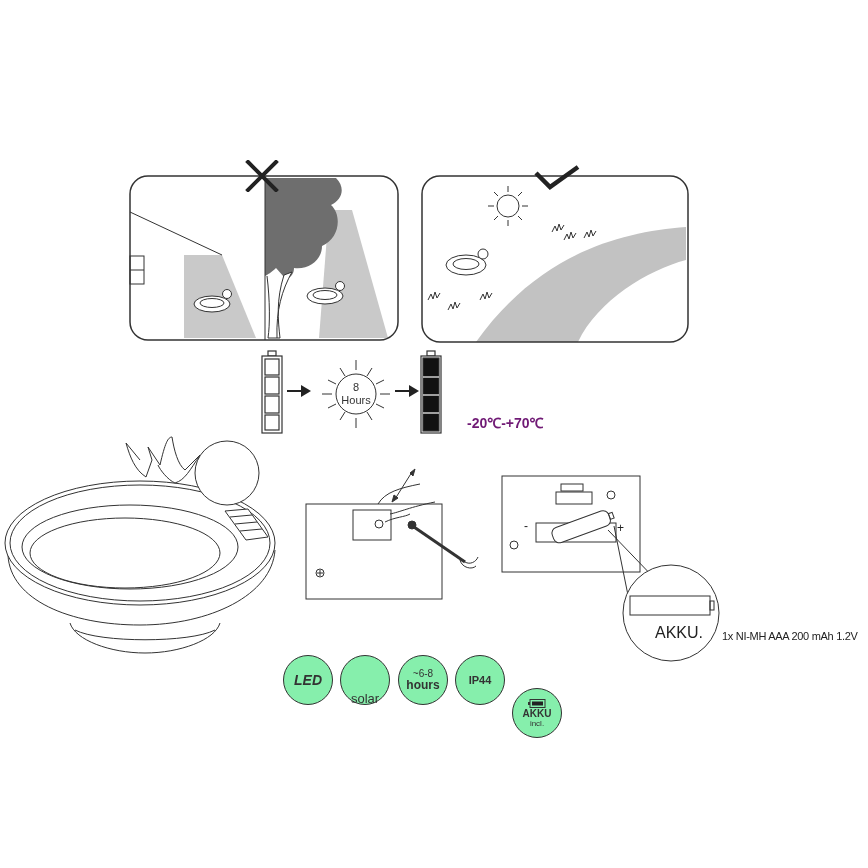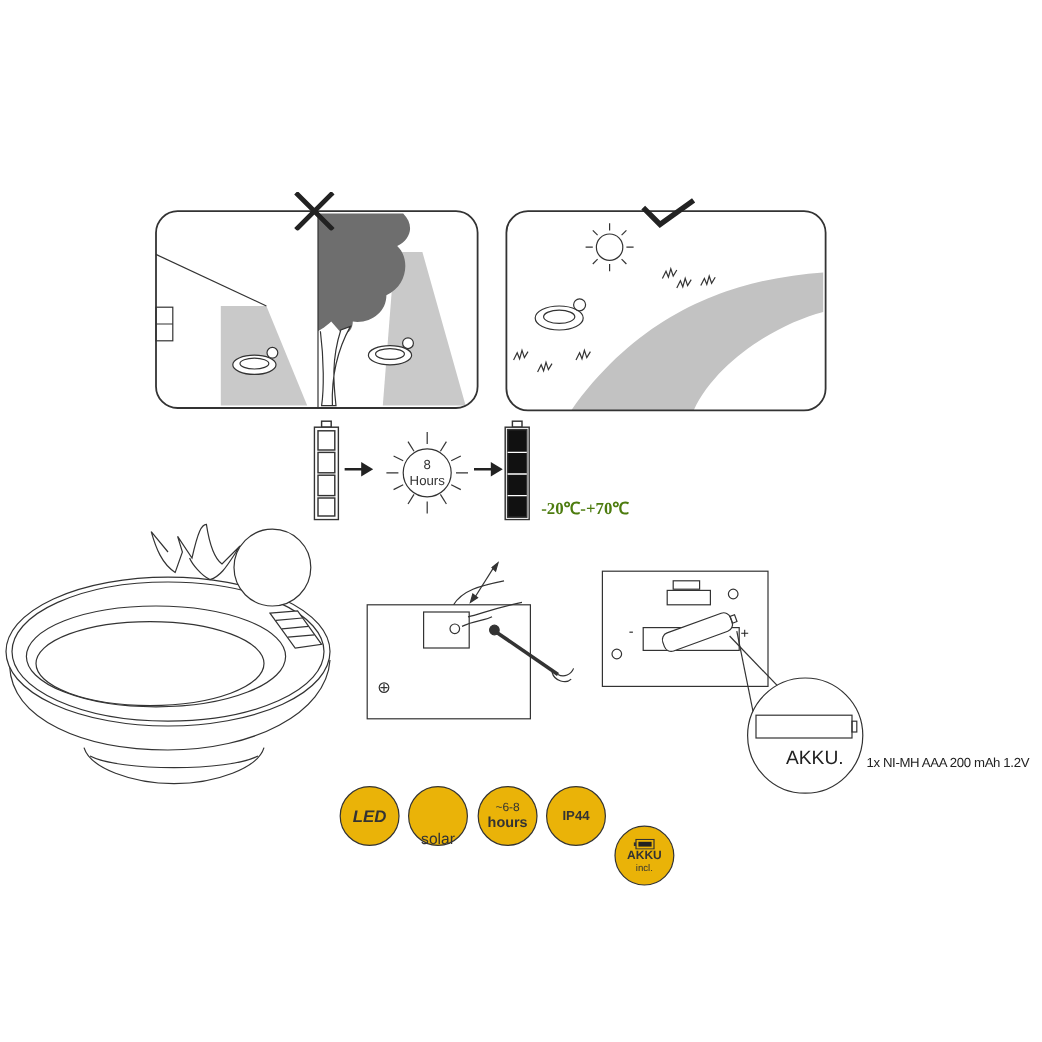--- a/index.html
+++ b/index.html
@@ -1,22 +1,22 @@
 <!DOCTYPE html>
 <html><head>
 <meta charset="utf-8">
 <style>
   html,body{margin:0;padding:0;background:#fff;}
   body{width:868px;height:868px;position:relative;overflow:hidden;font-family:"Liberation Sans",sans-serif;color:#222;}
   .abs{position:absolute;}
   svg{display:block;}
-  .temp{font-family:Liberation Serif, serif;font-size:14px;font-weight:bold;color:#4d7c0f;}
+  .temp{font-family:Liberation Sans, sans-serif;font-size:14px;font-weight:bold;color:#701a75;margin-left:16px;}
   .spec{font-family:"Liberation Sans",sans-serif;font-size:11px;color:#222;letter-spacing:-0.3px;}
   .akku-label{font-family:"Liberation Sans",sans-serif;font-size:16px;color:#222;margin-left:32px;}
-  .badge{position:absolute;width:50px;height:50px;border:1.6px solid #333;border-radius:50%;display:flex;flex-direction:column;align-items:center;justify-content:center;text-align:center;box-sizing:border-box;background:#eab308;color:#333;}
+  .badge{position:absolute;width:50px;height:50px;border:1.6px solid #333;border-radius:50%;display:flex;flex-direction:column;align-items:center;justify-content:center;text-align:center;box-sizing:border-box;background:#86efac;color:#333;}
   .badge .t1{font-size:10px;line-height:11px;}
   .badge .t2{font-size:12px;line-height:13px;font-weight:bold;}
   .sun-text{font-family:"Liberation Sans",sans-serif;font-size:11px;fill:#333;}
 </style>
 </head>
 <body>
 
 <div class="abs" style="left:124px;top:160px;">
 <svg width="280" height="190" viewBox="0 0 280 190">
 

